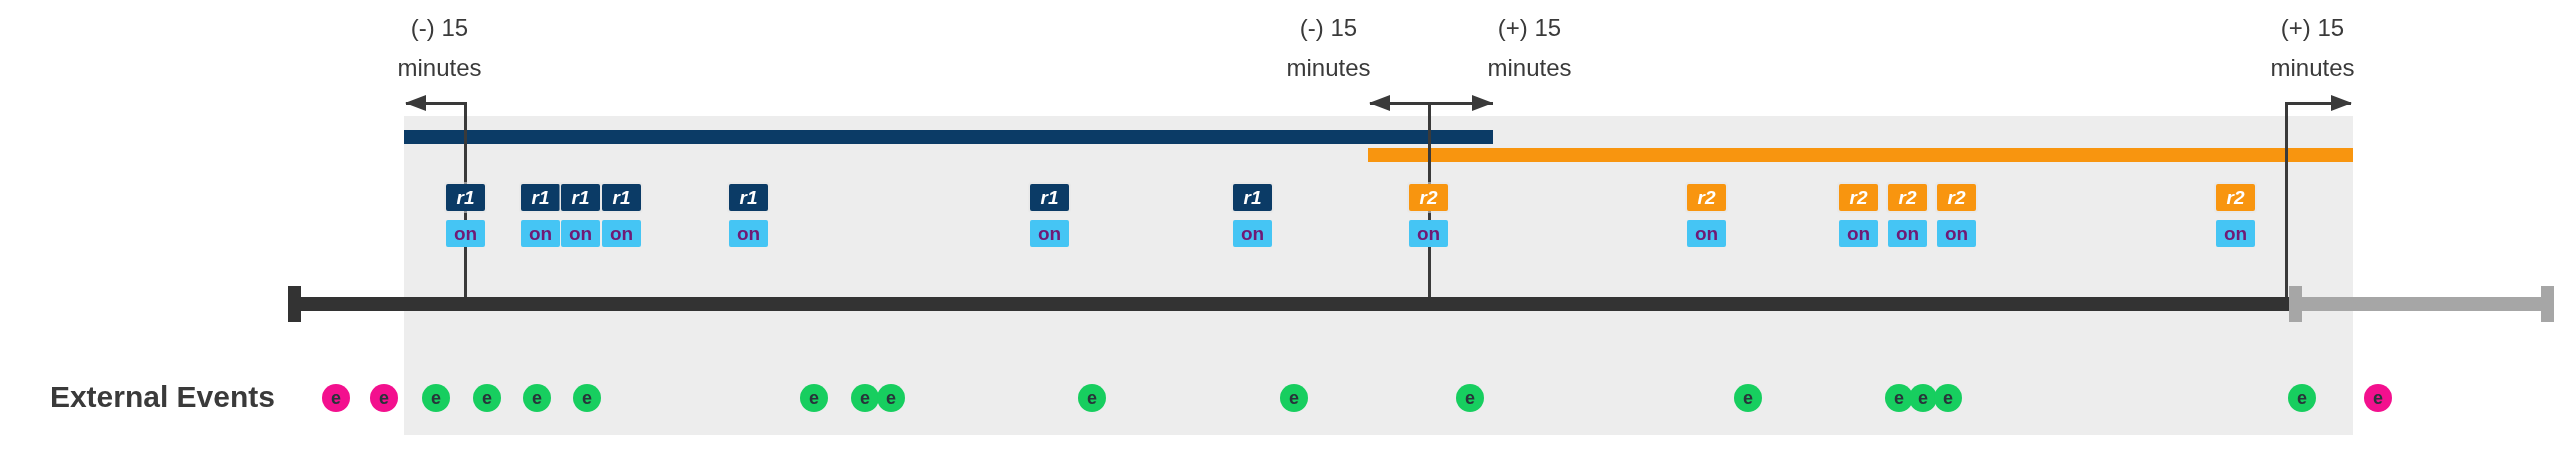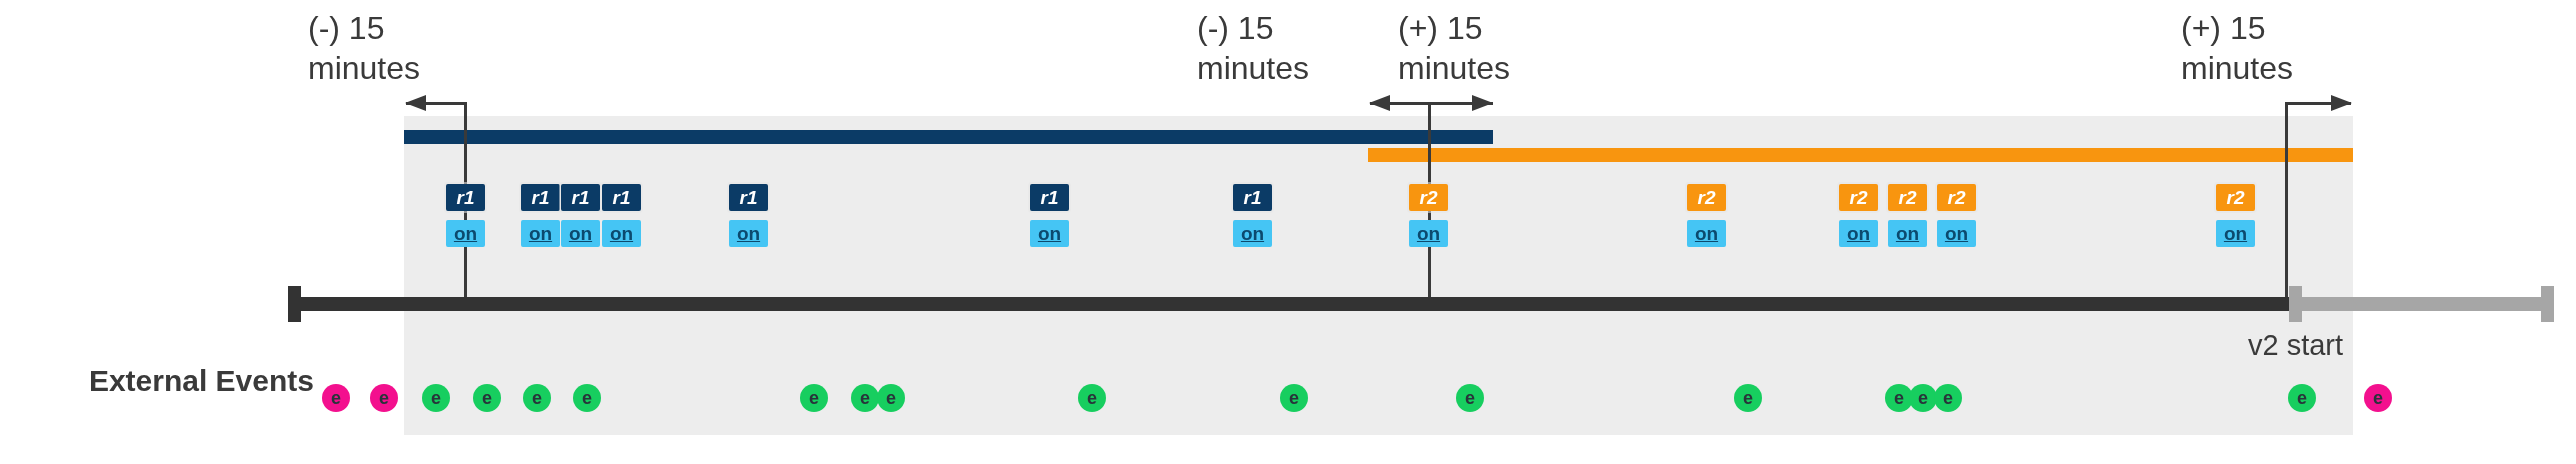--- a/index.html
+++ b/index.html
@@ -7,28 +7,28 @@
     position:relative;width:2576px;height:464px;background:#ffffff;
     font-family:"Liberation Sans", sans-serif;overflow:hidden;
   }
   .panel{position:absolute;left:404px;top:116px;width:1949px;height:319px;background:var(--panel);z-index:1;}
   .bar{position:absolute;height:14px;z-index:2;}
   .guide{position:absolute;width:2.8px;top:102px;height:196px;background:var(--ink);z-index:3;}
   .hline{position:absolute;height:2.8px;background:var(--ink);z-index:5;}
   .head{position:absolute;width:0;height:0;border-top:8.5px solid transparent;border-bottom:8.5px solid transparent;z-index:5;}
   .head.left{border-right:21.6px solid var(--ink);}
   .head.right{border-left:21.6px solid var(--ink);}
-  .top-label{position:absolute;top:7.5px;width:263px;text-align:left;font-size:32px;line-height:40px;font-weight:500;color:var(--ink);z-index:5;}
+  .top-label{position:absolute;top:7.5px;width:263px;text-align:center;font-size:24px;line-height:40px;font-weight:500;color:var(--ink);z-index:5;}
   .row-label{position:absolute;left:0;width:275px;text-align:right;font-size:30px;font-weight:600;color:var(--ink);z-index:5;}
   .row-label.impressions{top:193px;}
-  .row-label.external{top:364px;margin-left:39px;}
+  .row-label.external{top:380px;}
   .badge{position:absolute;width:39px;height:27px;display:flex;align-items:center;justify-content:center;
          font-size:19px;font-weight:600;z-index:4;border-radius:1.9px;}
   .badge.r{top:184px;color:#ffffff;font-style:italic;box-shadow:0 0 0 1.9px rgba(230,230,230,0.55);}
-  .badge.on{top:220px;background:var(--sky);color:#0c4a6e;font-style:normal;text-decoration:underline;}
+  .badge.on{top:220px;background:var(--sky);color:#701a75;font-style:normal;}
   .dot{position:absolute;top:384px;width:28px;height:28px;border-radius:50%;display:flex;align-items:center;justify-content:center;
        font-size:18px;font-weight:600;color:#28343a;z-index:4;}
   .tl{position:absolute;height:14px;top:297px;z-index:4;}
   .tick{position:absolute;width:13px;height:36px;top:286px;z-index:4;}
   .tl-label{position:absolute;top:329px;width:207px;text-align:center;font-size:29px;font-weight:500;color:var(--ink);z-index:5;}
 </style>
 </head>
 <body>
 
 <div class="canvas" id="canvas">
@@ -47,21 +47,20 @@
     <div>(+) 15</div>
     <div>minutes</div>
   </div>
   <div class="top-label" style="left: 2181px;">
     <div>(+) 15</div>
     <div>minutes</div>
   </div>
 
   <div class="row-label external">External Events</div>
 
-  <div class="tl-label" id="v2-label" style="left: 2192px;">v2 start</div>
 
 <div class="bar" style="left: 404px; top: 130px; width: 1089px; background: rgb(11, 59, 102);"></div>
     <div class="bar" style="left: 1368px; top: 148px; width: 985px; background: rgb(248, 149, 15);"></div>
     <div class="guide" style="left: 464px;"></div>
     <div class="guide" style="left: 1428px;"></div>
     <div class="guide" style="left: 2285px;"></div>
     <div class="hline" style="left: 406px; top: 102px; width: 61px;"></div>
     <div class="head left" style="left: 405px; top: 95px;"></div>
     <div class="hline" style="left: 1370px; top: 102px; width: 123px;"></div>
     <div class="head left" style="left: 1369px; top: 95px;"></div>

